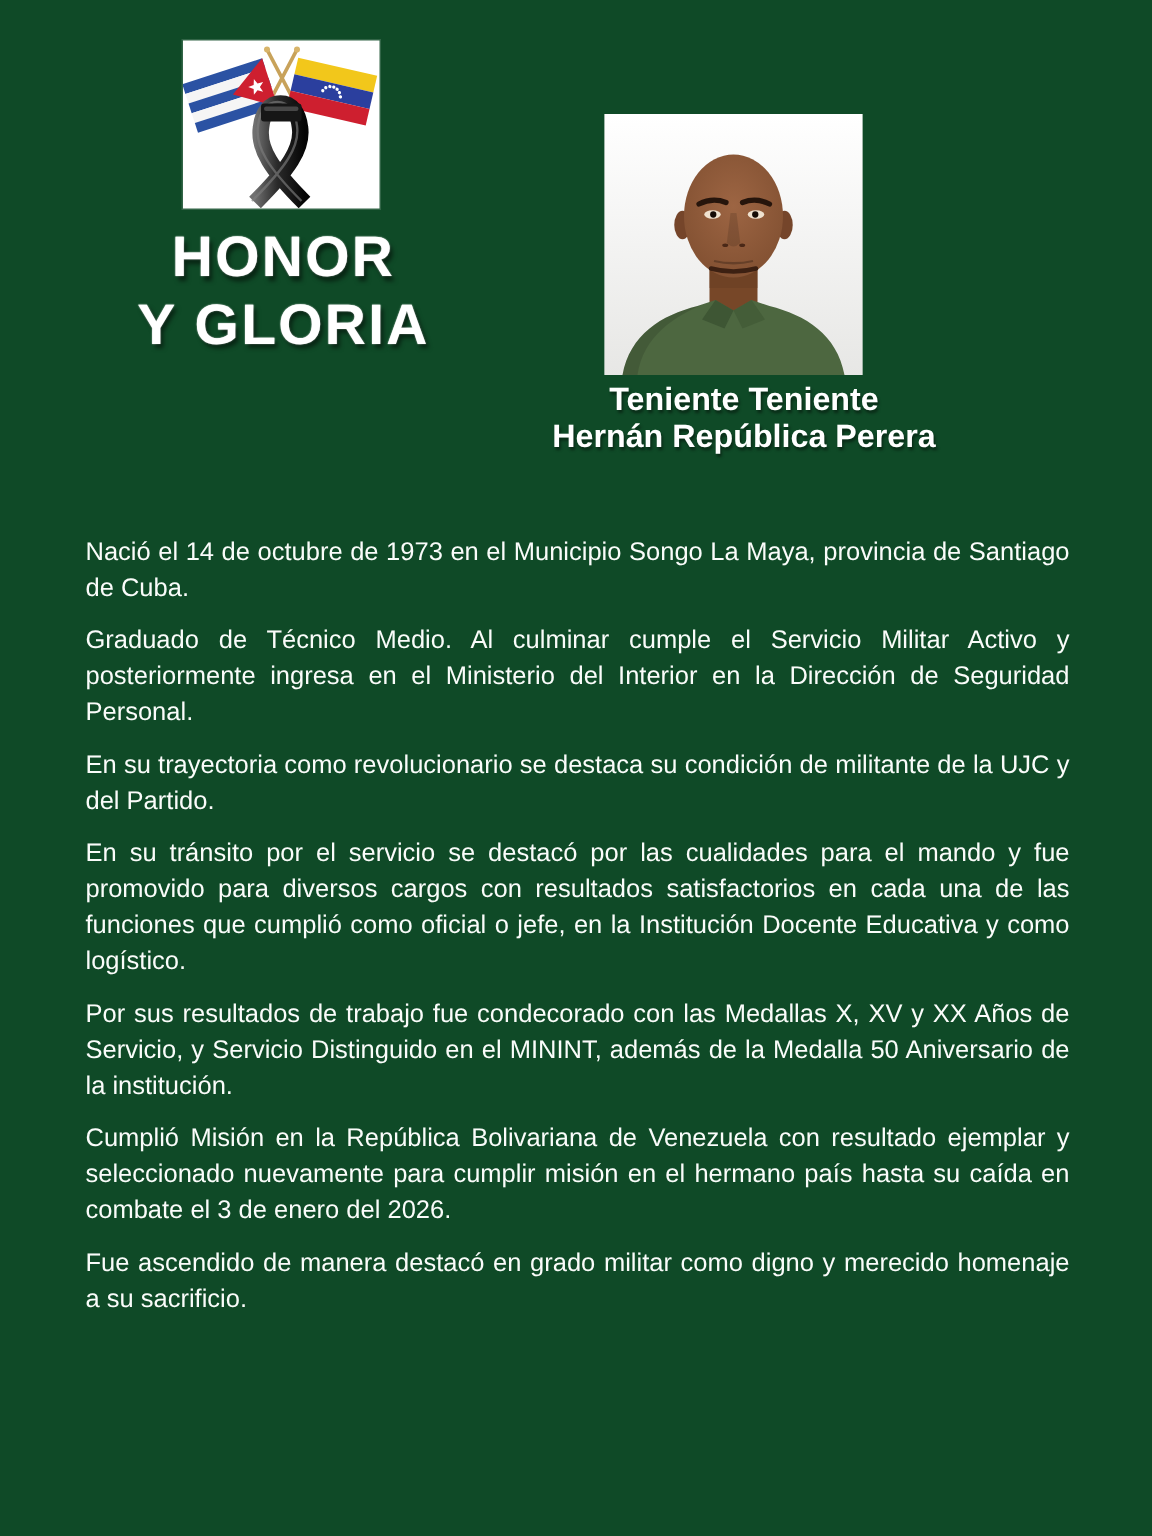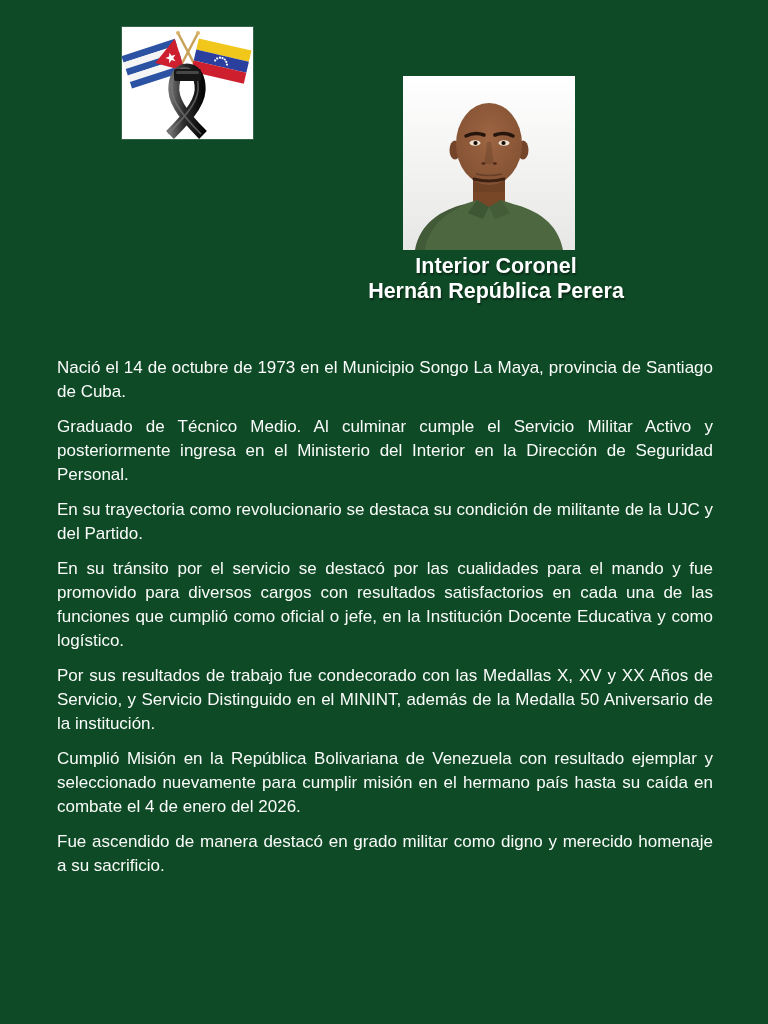--- a/index.html
+++ b/index.html
@@ -94,20 +94,24 @@
 
       <g>
         <path d="M 81,108 C 59,86 50,72 52,58 C 53,48 58,42 65,42 C 72,42 77,48 78,58 C 80,72 70,86 48,108" fill="none" stroke="url(#ribGrad)" stroke-width="11"></path>
         <path d="M 81,108 C 59,86 50,72 52,58 C 53,48 58,42 65,42 C 72,42 77,48 78,58 C 80,72 70,86 48,108" fill="none" stroke="#7d7d7d" stroke-width="1.6" opacity="0.65" transform="translate(-2,-1)"></path>
         <rect x="52" y="42" width="27" height="12" rx="2" fill="var(--ribbon-black,#161616)"></rect>
         <rect x="54" y="44" width="23" height="3" rx="1.5" fill="#5d5d5d" opacity="0.7"></rect>
       </g>
     </svg>
   </div>
 
+  <div class="title">
+    <div>HONOR</div>
+    <div>Y GLORIA</div>
+  </div>
 
   <div class="photo">
     <svg viewBox="0 0 172 174" xmlns="http://www.w3.org/2000/svg">
       <defs>
         <linearGradient id="phBg" x1="0" y1="0" x2="0" y2="1">
           <stop offset="0" stop-color="#FFFFFF"></stop>
             <stop offset="1" stop-color="#E7E7E5"></stop>
         </linearGradient>
         <radialGradient id="faceGrad" cx="0.5" cy="0.42" r="0.75">
           <stop offset="0" stop-color="#9D6543"></stop>
@@ -140,27 +144,27 @@
       <path d="M 71,103 Q 86,107 101,103" stroke="#3C2012" stroke-width="3" fill="none" stroke-linecap="round"></path>
 
       <path d="M 12,174 C 17,147 38,134 62,128 L 74,124 L 86,131 L 98,124 L 110,128 C 134,134 155,147 160,174 Z" fill="var(--uniform-green,#4D6740)"></path>
       <path d="M 74,124 L 65,137 L 80,143 L 86,131 Z" fill="#3E5634"></path>
       <path d="M 98,124 L 107,137 L 92,143 L 86,131 Z" fill="#445D38"></path>
       <path d="M 12,174 C 17,147 38,134 62,128 L 68,126 C 46,135 26,148 22,174 Z" fill="#000000" opacity="0.12"></path>
     </svg>
   </div>
 
   <div class="officer">
-    <div>Interior Coronel</div>
+    <div>Teniente Teniente</div>
     <div>Hernán República Perera</div>
   </div>
 
   <div class="bio">
     <p>Nació el 14 de octubre de 1973 en el Municipio Songo La Maya, provincia de Santiago de Cuba.</p>
     <p>Graduado de Técnico Medio. Al culminar cumple el Servicio Militar Activo y posteriormente ingresa en el Ministerio del Interior en la Dirección de Seguridad Personal.</p>
     <p>En su trayectoria como revolucionario se destaca su condición de militante de la UJC y del Partido.</p>
     <p>En su tránsito por el servicio se destacó por las cualidades para el mando y fue promovido para diversos cargos con resultados satisfactorios en cada una de las funciones que cumplió como oficial o jefe, en la Institución Docente Educativa y como logístico.</p>
     <p>Por sus resultados de trabajo fue condecorado con las Medallas X, XV y XX Años de Servicio, y Servicio Distinguido en el MININT, además de la Medalla 50 Aniversario de la institución.</p>
-    <p>Cumplió Misión en la República Bolivariana de Venezuela con resultado ejemplar y seleccionado nuevamente para cumplir misión en el hermano país  hasta su caída en combate el 4 de enero del 2026.</p>
+    <p>Cumplió Misión en la República Bolivariana de Venezuela con resultado ejemplar y seleccionado nuevamente para cumplir misión en el hermano país  hasta su caída en combate el 3 de enero del 2026.</p>
     <p>Fue ascendido de manera destacó en grado militar como digno y merecido homenaje a su sacrificio.</p>
   </div>
 
 </div>
 
 </body></html>

